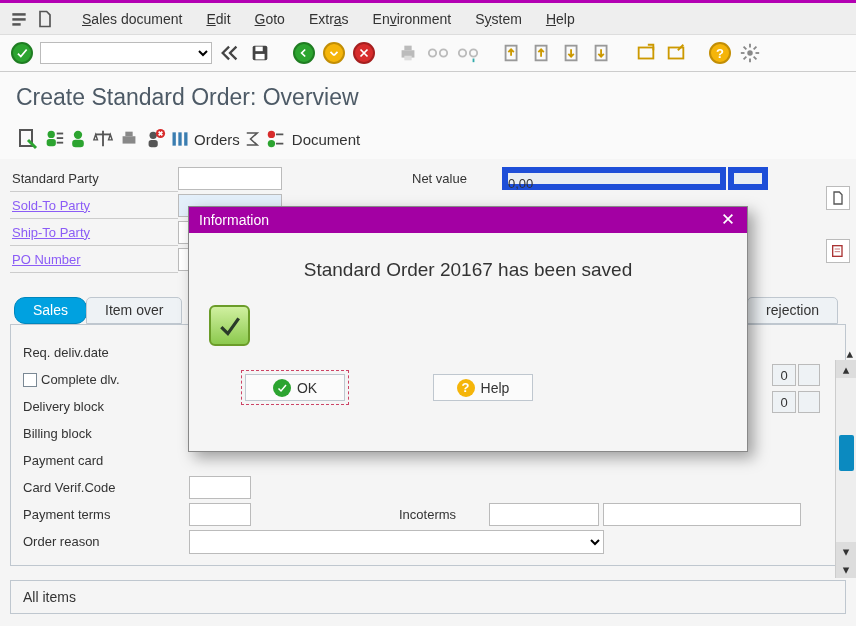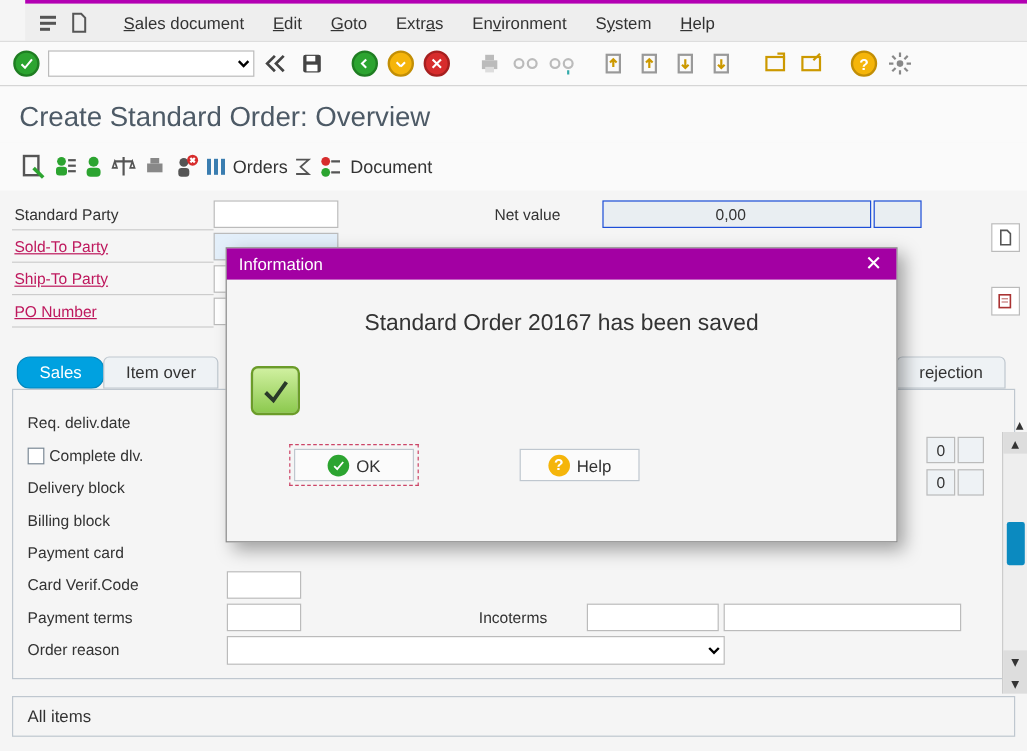--- a/index.html
+++ b/index.html
@@ -1,41 +1,41 @@
 <!DOCTYPE html>
 <html><head>
   <meta charset="utf-8">
   <style>
     * { box-sizing: border-box; margin: 0; padding: 0; }
     html, body { width: 856px; height: 626px; overflow: hidden; font-family: Arial, sans-serif; font-size: 13px; background: #f5f5f5; color: #333; }
     
-    .menubar { display: flex; align-items: center; height: 34px; background: #eee; border-top: 3px solid #b300b3; padding: 0 8px; gap: 4px; margin-left: 21px; }
+    .menubar { display: flex; align-items: center; height: 34px; background: #eee; border-top: 3px solid #b300b3; padding: 0 8px; gap: 4px; }
     .menubar .menu-icon { width: 22px; height: 22px; display: flex; align-items: center; justify-content: center; }
     .menubar .menu-item { padding: 4px 10px; cursor: default; font-size: 14px; }
     .menubar .menu-item .ul { text-decoration: underline; }
     
     .toolbar { display: flex; align-items: center; height: 38px; background: #fafafa; border-top: 1px solid #ddd; border-bottom: 1px solid #ccc; padding: 0 10px; gap: 6px; }
     .tb-btn { width: 24px; height: 24px; display: flex; align-items: center; justify-content: center; }
     .green-circle { width: 22px; height: 22px; border-radius: 50%; background: #2CA430; border:2px solid #1f7d22; display: flex; align-items: center; justify-content: center;}
     .green-circle svg { width:14px; height:14px; }
     .yellow-circle { width:22px; height:22px; border-radius:50%; background:#F5B50A; border:2px solid #c28e05; display:flex; align-items:center; justify-content:center;}
     .red-circle { width:22px; height:22px; border-radius:50%; background:#D72C2C; border:2px solid #a61f1f; display:flex; align-items:center; justify-content:center;}
     .combo { width: 172px; height: 22px; border: 1px solid #bbb; background: #fff; font-size:12px;}
     
     .title { font-size: 23px; color: #4d5a66; padding: 12px 16px 8px 16px; background: #fafafa; }
     
     .app-toolbar { display:flex; align-items:center; height:40px; background:#fafafa; padding: 0 16px; gap: 3px; }
     .app-toolbar .item { display:flex; align-items:center; gap:4px; font-size:15px; color:#333;}
     
     .form-area { background:#f5f5f5; padding: 6px 10px; position:relative;}
     .form-row { display:flex; align-items:center; height:27px;}
     .form-label { width:168px; padding-left:2px; border-bottom:1px solid #ccc; height:26px; display:flex; align-items:center;}
-    .form-label.link { color:#be185d; text-decoration:underline;}
+    .form-label.link { color:#8b5cf6; text-decoration:underline;}
     .form-input { width:104px; height:23px; border:1px solid #bbb; background:#fff; margin-left:0;}
-    .readonly-box { background:#e9eef2; border:1px solid #1d4ed8; text-align:center; padding-right:10px;}
+    .readonly-box { background:#e9eef2; border:6px solid #1d4ed8; text-align:left; padding-right:10px;}
     
     .tabs { display:flex; margin: 18px 0 0 14px; height:27px;}
     .tab { background:#eef2f5; border:1px solid #bfc7cf; border-top-left-radius:5px; border-top-right-radius:5px; padding: 4px 18px; margin-right:-1px; font-size:14px; position:relative;}
     .tab.active { background:#00A1E0; color:#fff; border-color:#0086bd;border-radius:11px;}
     .tab-body { border:1px solid #bfc7cf; margin: 0 10px; background:#f5f5f5; padding: 14px 10px 10px 10px; position:relative;}
     .checkbox { width:14px; height:14px; border:1px solid #7a8894; background:#fff; display:inline-block; margin-right:4px; vertical-align:middle;}
     .wide-select { width: 415px; height:24px; border:1px solid #bbb; background:#fff;}
     .right-icon-box { width:24px; height:24px; border:1px solid #bbb; background:#fff; display:flex; align-items:center; justify-content:center;}
     
     .scroll-v { position:absolute; right:0; top:360px; width:21px; height:218px; background:#eee; border-left:1px solid #ccc;}

